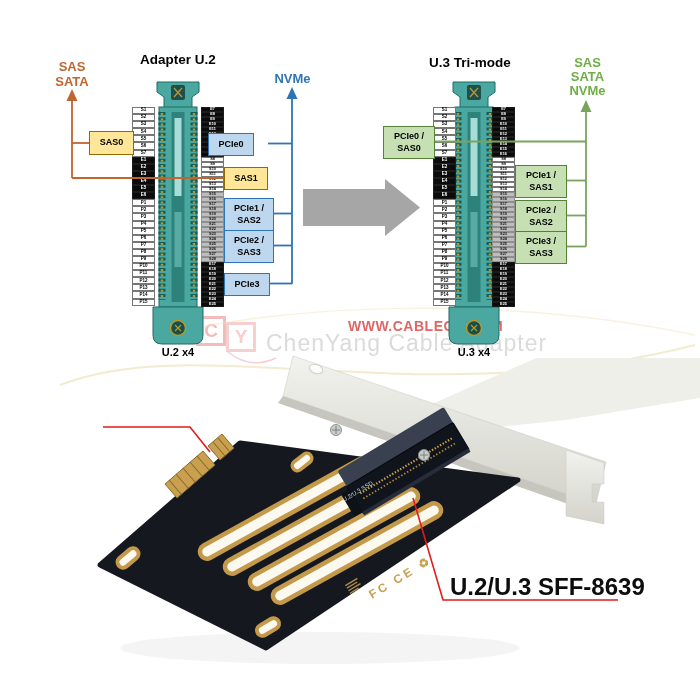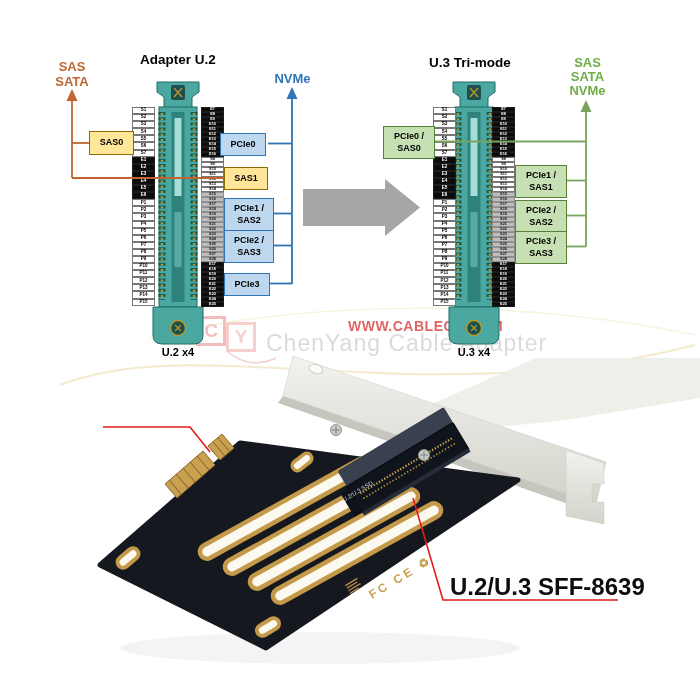--- a/index.html
+++ b/index.html
@@ -347,21 +347,21 @@
     <span style="display:block">SATA</span>
   </div>
   <div class="bus" style="left:270px;top:72px;width:45px;color:#2E75B6;">NVMe</div>
   <div class="bus" style="left:565px;top:56px;width:45px;color:#6FAD46;line-height:14px;">
     <span style="display:block">SAS</span>
     <span style="display:block">SATA</span>
     <span style="display:block">NVMe</span>
   </div>
 
   <div class="lblbox yellowbx" style="left:89px;top:131px;width:43px;height:22px;">SAS0</div>
-  <div class="lblbox bluebx" style="left:220px;top:133px;width:44px;height:21px;">PCIe0</div>
+  <div class="lblbox bluebx" style="left:208px;top:133px;width:44px;height:21px;">PCIe0</div>
   <div class="lblbox yellowbx" style="left:224px;top:167px;width:42px;height:21px;">SAS1</div>
   <div class="lblbox bluebx" style="left:224px;top:198px;width:48px;height:31px;">
     <span>PCIe1 /</span>
     <span>SAS2</span>
   </div>
   <div class="lblbox bluebx" style="left:224px;top:230px;width:48px;height:31px;">
     <span>PCIe2 /</span>
     <span>SAS3</span>
   </div>
   <div class="lblbox bluebx" style="left:224px;top:273px;width:44px;height:21px;">PCIe3</div>

